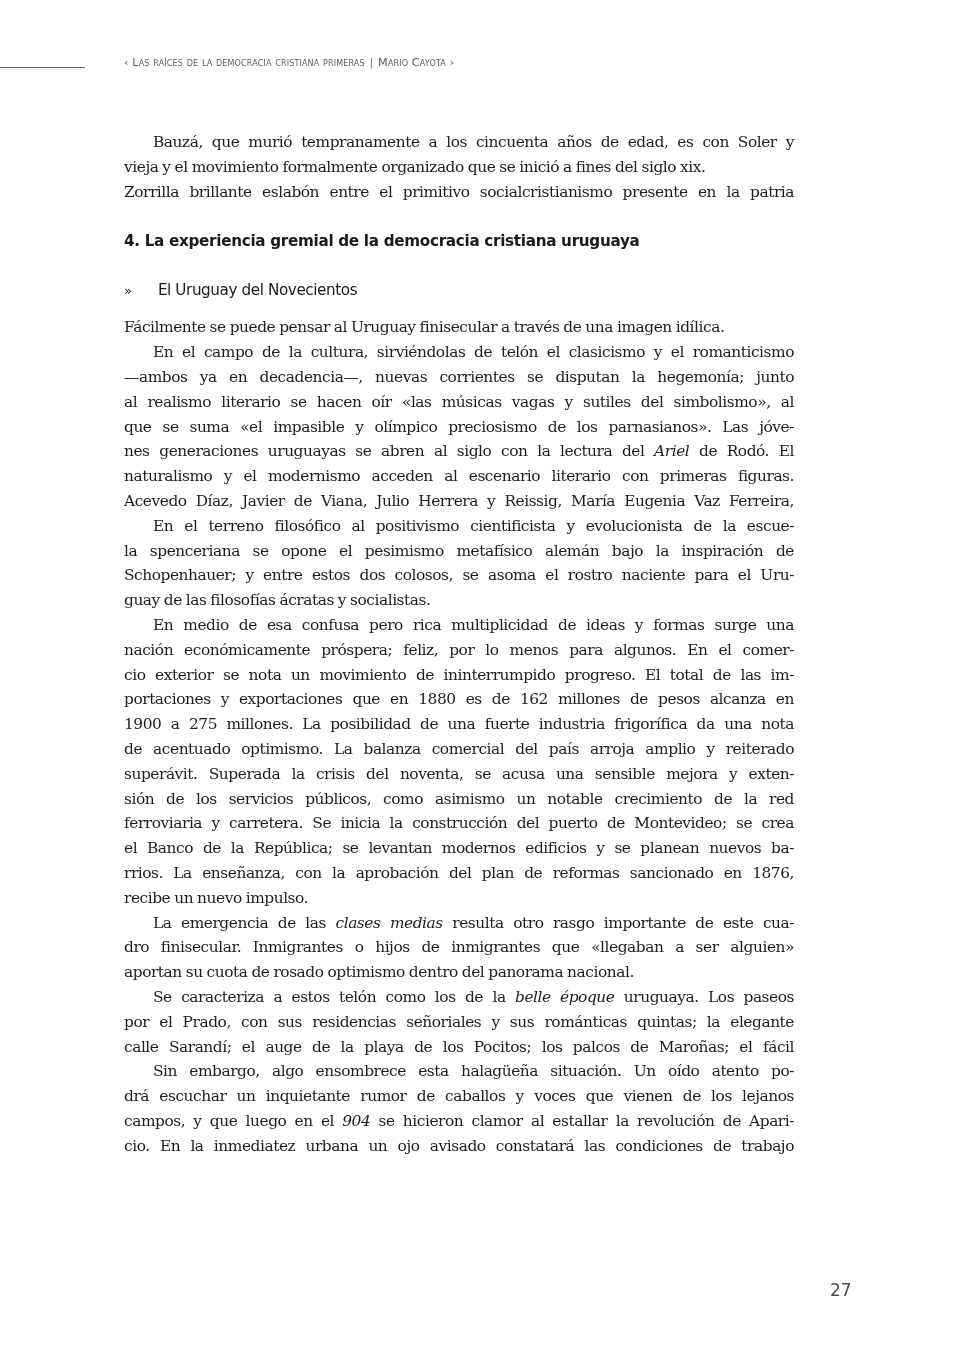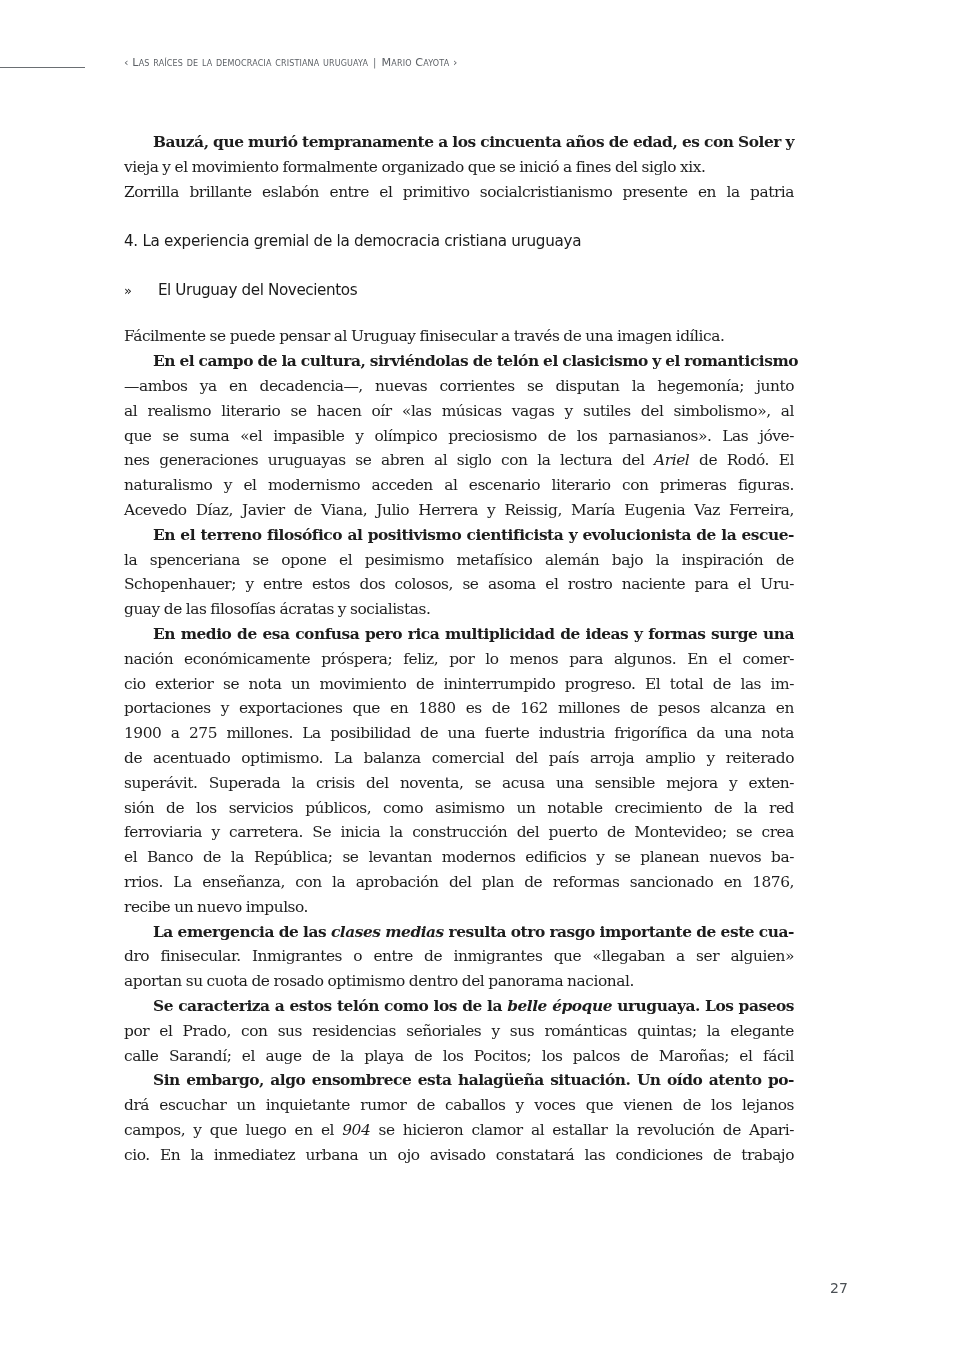--- a/index.html
+++ b/index.html
@@ -63,43 +63,42 @@
       text-align-last: justify;
       white-space: nowrap;
       height: 24.8px;
       overflow: visible;
     }
     .line.last {
       text-align-last: left;
     }
     .line.indent {
       padding-left: 29px;
-      font-weight: bold;
     }
     .para {
       margin: 0;
     }
     .para.first-block {
       margin-bottom: 25px;
     }
     .section-heading {
       font-family: "DejaVu Sans", sans-serif;
-      font-weight: normal;
+      font-weight: bold;
       font-size: 15.2px;
       color: #1a1a1a;
       letter-spacing: -0.3px;
       margin: 0 0 25px 0;
       height: 24px;
       line-height: 24px;
     }
     .subsection-heading {
       font-family: "DejaVu Sans", sans-serif;
       font-size: 15.2px;
       color: #1a1a1a;
-      margin: 0 0 22px 0;
+      margin: 0 0 13px 0;
       height: 24px;
       line-height: 24px;
       letter-spacing: -0.4px;
     }
     .subsection-heading .marker {
       display: inline-block;
       width: 29px;
       font-weight: normal;
       font-size: 13px;
     }
@@ -107,34 +106,34 @@
       font-weight: 500;
     }
     em {
       font-style: italic;
     }
     .page-number {
       position: absolute;
       left: 830px;
       top: 1280px;
       font-family: "DejaVu Sans", sans-serif;
-      font-size: 14px;
+      font-size: 17px;
       color: #4b5055;
     }
     
     .tight { letter-spacing: -0.45px; word-spacing: -0.5px; }
   </style>
 </head>
 <body>
 
 <header class="running-head">
   <div class="head-rule"></div>
   <div class="head-text">
     <span class="bracket">‹</span>
-    <span>Las raíces de la democracia cristiana uruguaya</span>
+    <span>Las raíces de la democracia cristiana primeras</span>
     <span class="sep">|</span>
     <span>Mario Cayota</span>
     <span class="bracket">›</span>
   </div>
 </header>
 
 <main class="page-body">
   <div class="para first-block tight" id="intro-para">
       <span class="line indent">Bauzá, que murió tempranamente a los cincuenta años de edad, es con Soler y</span>
       <span class="line last">vieja y el movimiento formalmente organizado que se inició a fines del siglo xix.</span>
@@ -176,21 +175,21 @@
         <span class="line">de acentuado optimismo. La balanza comercial del país arroja amplio y reiterado</span>
         <span class="line">superávit. Superada la crisis del noventa, se acusa una sensible mejora y exten-</span>
         <span class="line">sión de los servicios públicos, como asimismo un notable crecimiento de la red</span>
         <span class="line">ferroviaria y carretera. Se inicia la construcción del puerto de Montevideo; se crea</span>
         <span class="line">el Banco de la República; se levantan modernos edificios y se planean nuevos ba-</span>
         <span class="line">rrios. La enseñanza, con la aprobación del plan de reformas sancionado en 1876,</span>
         <span class="line last">recibe un nuevo impulso.</span>
       </div>
       <div class="para">
         <span class="line indent"><span>La emergencia de las </span><em>clases medias</em><span> resulta otro rasgo importante de este cua-</span></span>
-        <span class="line">dro finisecular. Inmigrantes o entre de inmigrantes que «llegaban a ser alguien»</span>
+        <span class="line">dro finisecular. Inmigrantes o hijos de inmigrantes que «llegaban a ser alguien»</span>
         <span class="line last">aportan su cuota de rosado optimismo dentro del panorama nacional.</span>
       </div>
       <div class="para">
         <span class="line indent"><span>Se caracteriza a estos telón como los de la </span><em>belle époque</em><span> uruguaya. Los paseos</span></span>
         <span class="line">por el Prado, con sus residencias señoriales y sus románticas quintas; la elegante</span>
         <span class="line">calle Sarandí; el auge de la playa de los Pocitos; los palcos de Maroñas; el fácil</span>
       </div>
       <div class="para">
         <span class="line indent">Sin embargo, algo ensombrece esta halagüeña situación. Un oído atento po-</span>
         <span class="line">drá escuchar un inquietante rumor de caballos y voces que vienen de los lejanos</span>

